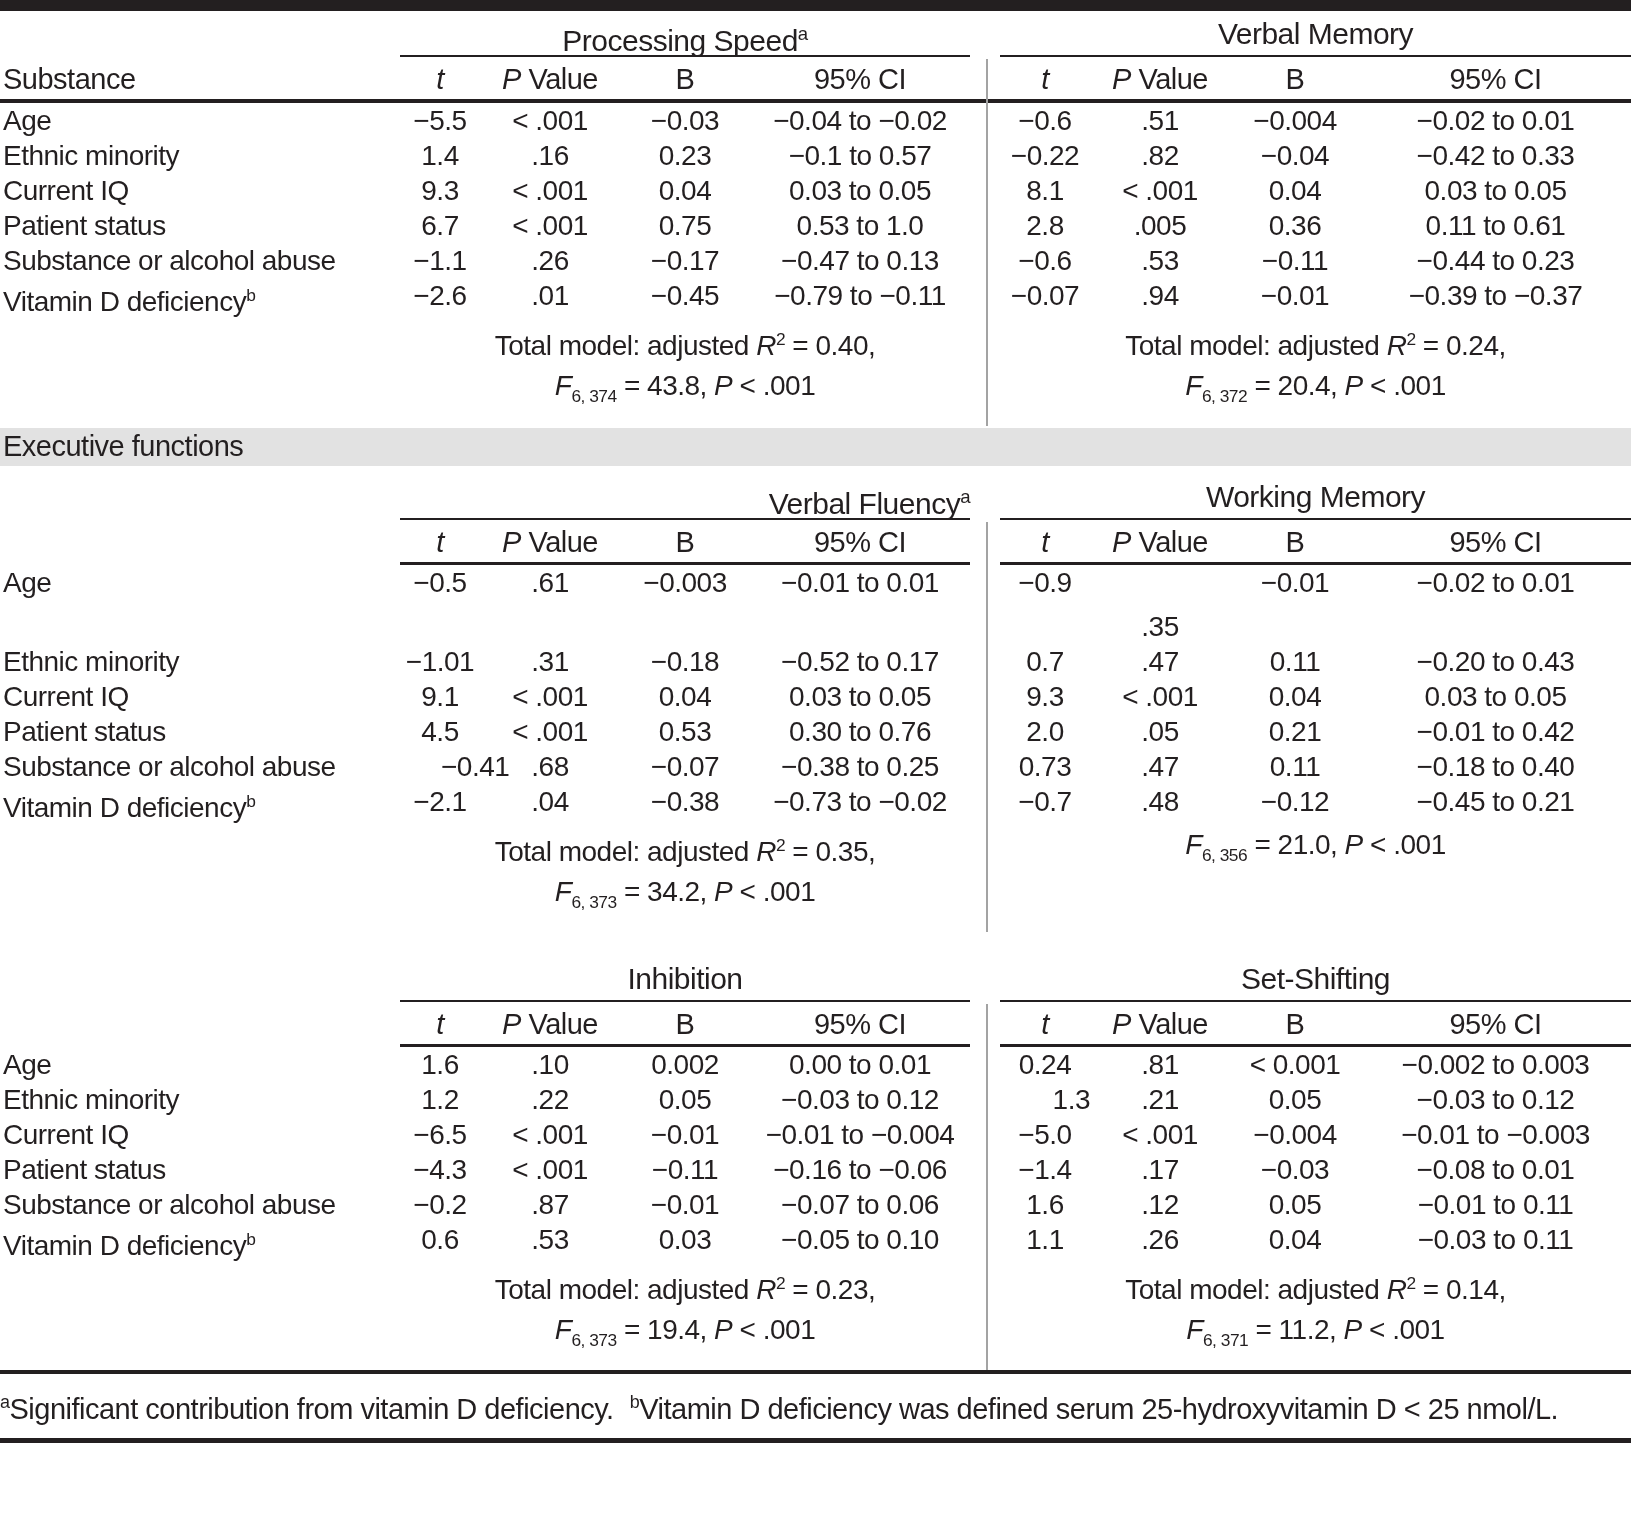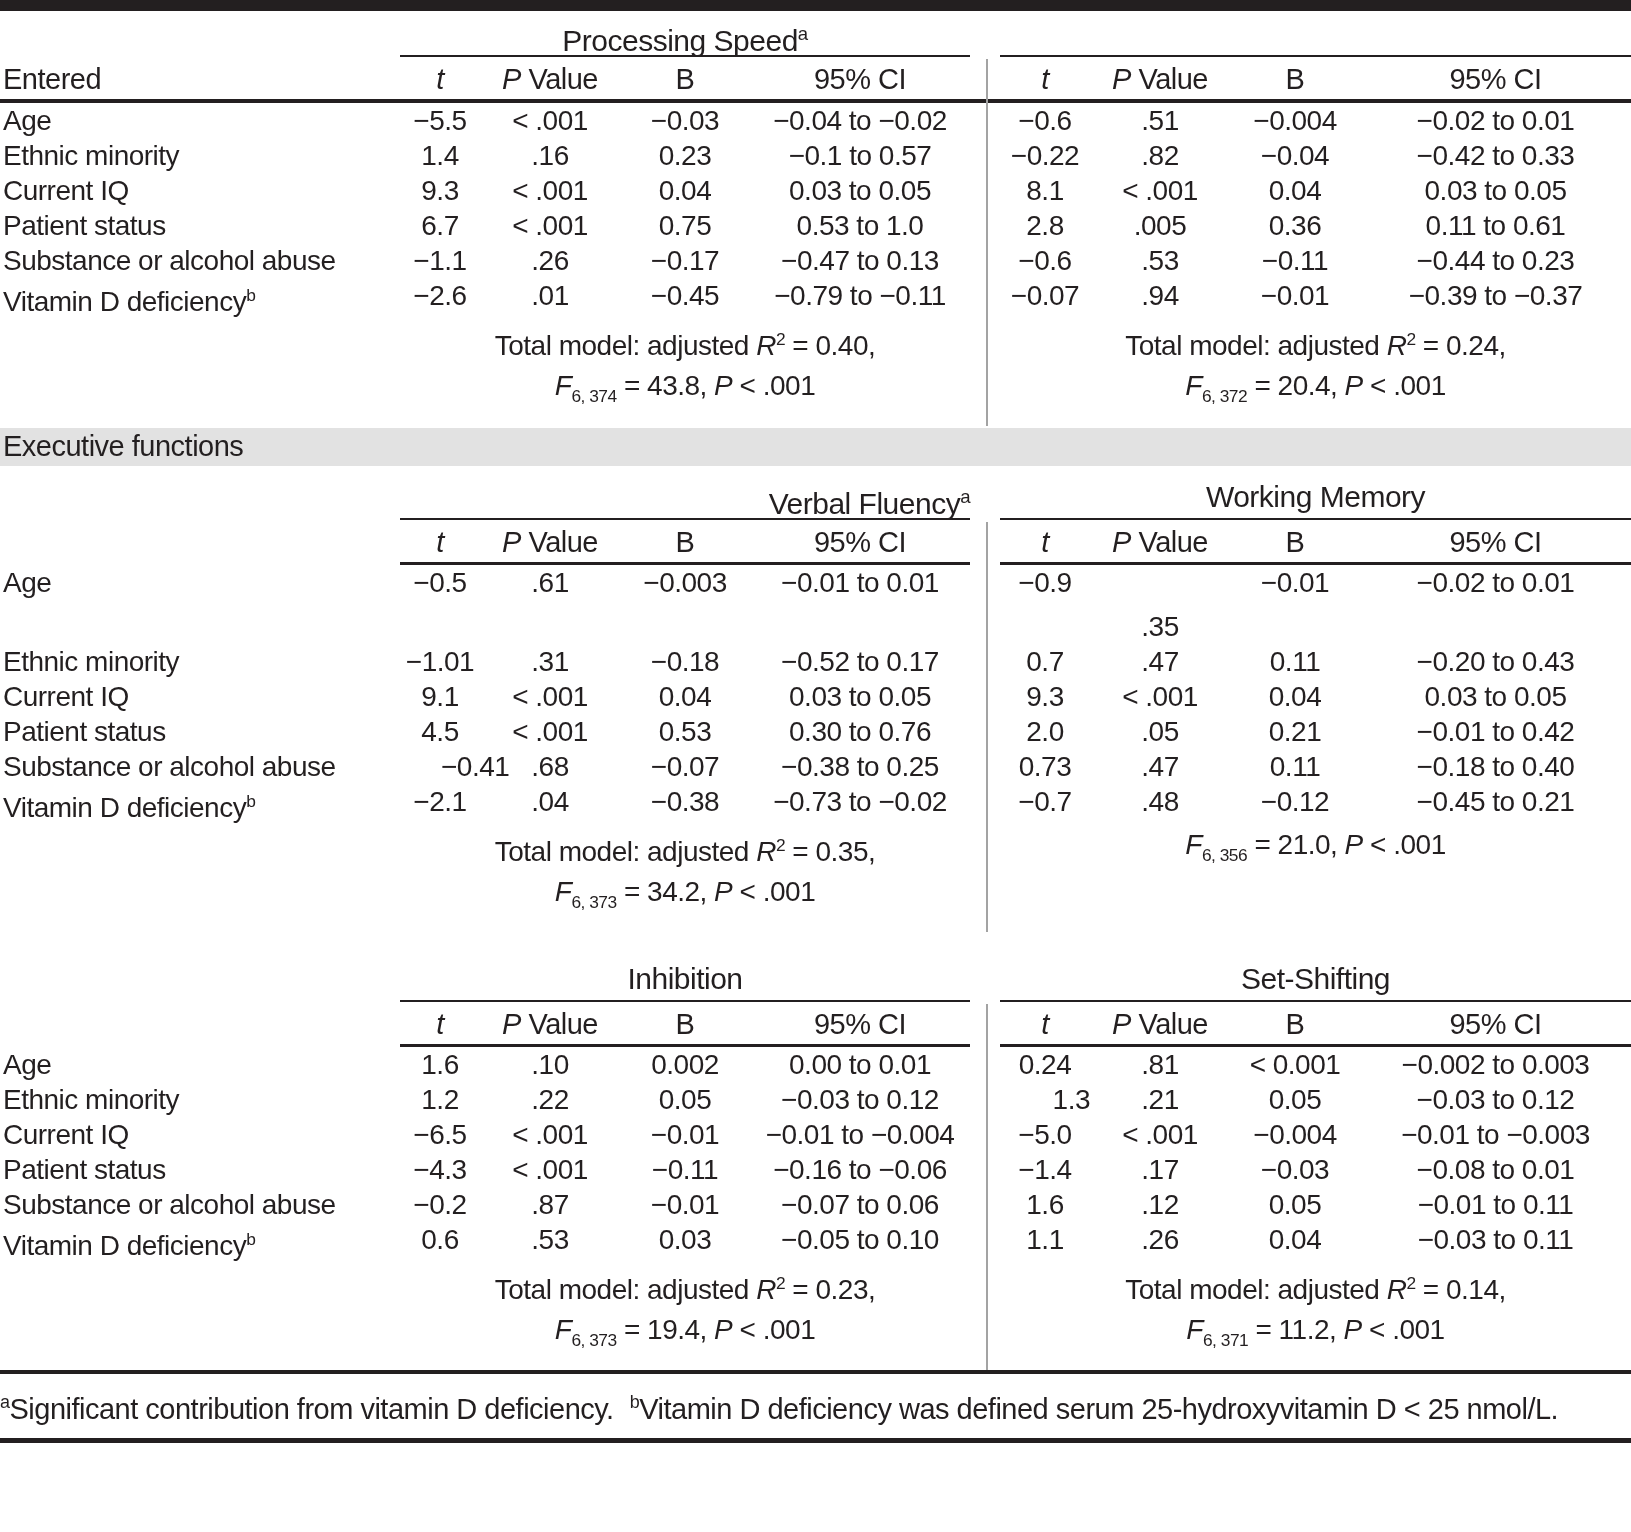--- a/index.html
+++ b/index.html
@@ -49,23 +49,24 @@
 </style>
 </head>
 <body>
 
 <div class="page">
   <div class="rule-top"></div>
   <div class="rule-thin"></div>
 
   <div class="band" id="band0">
       <div class="gt" style="grid-area: 1 / 2 / auto / span 4;"><span>Processing Speed</span><sup>a</sup></div>
+      <div class="gt" style="grid-area: 1 / 7 / auto / span 4;"><span>Verbal Memory</span></div>
       <div class="gu" style="grid-area: 2 / 2 / auto / span 4;"></div>
       <div class="gu" style="grid-area: 2 / 7 / auto / span 4;"></div>
-      <div class="hc lab" style="grid-area: 3 / 1;">Entered</div>
+      <div class="hc lab" style="grid-area: 3 / 1;">Substance</div>
       <div class="hc" style="grid-area: 3 / 2;"><i>t</i></div>
       <div class="hc" style="grid-area: 3 / 3;"><i>P</i> <span>Value</span></div>
       <div class="hc" style="grid-area: 3 / 4;">B</div>
       <div class="hc" style="grid-area: 3 / 5;">95% CI</div>
       <div class="hc" style="grid-area: 3 / 7;"><i>t</i></div>
       <div class="hc" style="grid-area: 3 / 8;"><i>P</i> <span>Value</span></div>
       <div class="hc" style="grid-area: 3 / 9;">B</div>
       <div class="hc" style="grid-area: 3 / 10;">95% CI</div>
       <div class="hu-full" style="grid-area: 4 / 1 / auto / span 10;"></div>
       <div class="cell lab" style="grid-area: 5 / 1;"><span>Age</span></div>

